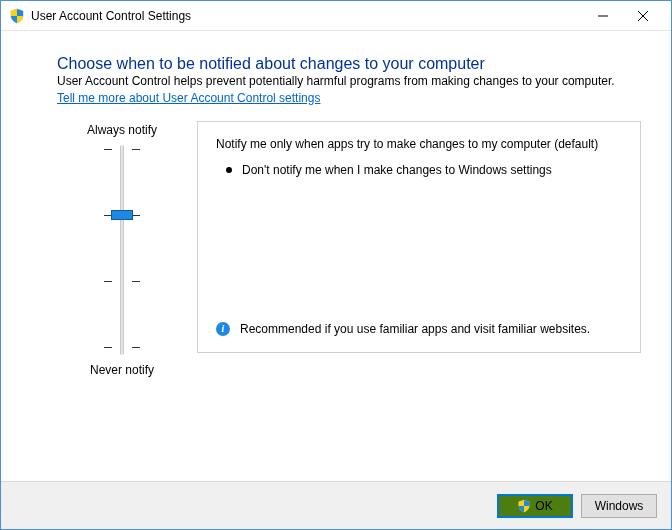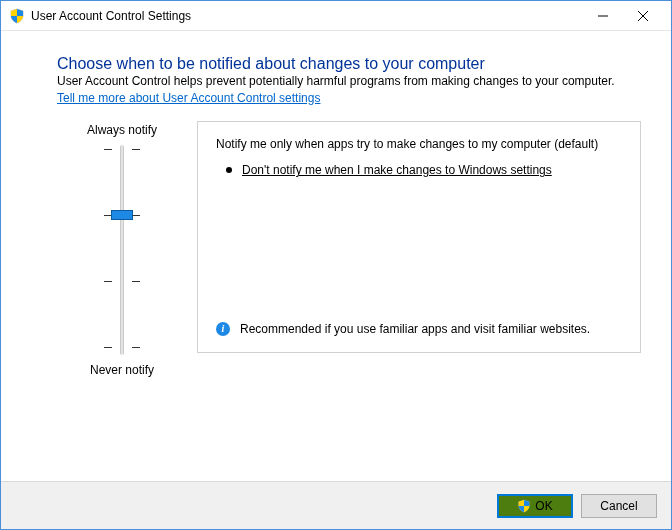--- a/index.html
+++ b/index.html
@@ -16,21 +16,21 @@
     .body-row { display: flex; margin-top: 14px; }
     .slider-col { width: 130px; display: flex; flex-direction: column; align-items: center; }
     .slider-label { font-size: 12px; color: #000; margin: 2px 0 8px 0; text-align: center; }
     .slider-track-wrap { position: relative; height: 210px; width: 40px; display: flex; align-items: center; justify-content: center; }
     .slider-rail { position: absolute; left: 50%; top: 0; bottom: 0; width: 4px; margin-left: -2px; background: linear-gradient(to right,#bdbdbd,#f0f0f0,#bdbdbd); border-radius: 2px; }
     .tick { position: absolute; width: 36px; left: 2px; display: flex; justify-content: space-between; }
     .tick span { width: 8px; height: 1px; background: #333; display: block; }
     .thumb { position: absolute; width: 22px; height: 10px; background: #1e88e5; border: 1px solid #0b5ba1; left: 50%; margin-left: -11px; }
     .detail-box { flex: 1; border: 1px solid #d0d0d0; padding: 14px 18px 14px 18px; margin-left: 10px; height: 232px; display: flex; flex-direction: column; }
     .detail-title { font-weight: 400; font-size: 12px; margin-bottom: 10px; line-height: 1.4; }
-    .bullet-row { display: flex; align-items: flex-start; margin-left: 10px; font-size: 12px; line-height: 1.4; text-decoration: underline; }
+    .bullet-row { display: flex; align-items: flex-start; margin-left: 10px; font-size: 12px; line-height: 1.4; }
     .bullet-dot { width: 6px; height: 6px; background: #000; border-radius: 50%; margin: 5px 10px 0 0; flex-shrink: 0; }
     .spacer { flex: 1; }
     .reco-row { display: flex; align-items: flex-start; font-size: 12px; line-height: 1.4; }
     .info-icon { width: 14px; height: 14px; border-radius: 50%; background: #1e88e5; color: #fff; font-size: 10px; font-weight: bold; display: flex; align-items: center; justify-content: center; margin-right: 10px; margin-top: 1px; flex-shrink: 0; font-family: Georgia, serif; font-style: italic; }
     .footer { height: 48px; background: #f0f0f0; border-top: 1px solid #d9d9d9; display: flex; align-items: center; justify-content: flex-end; padding: 0 14px; gap: 8px; }
     .btn { min-width: 76px; height: 24px; background: #e1e1e1; border: 1px solid #adadad; font-size: 12px; display: flex; align-items: center; justify-content: center; cursor: pointer; }
     .btn.primary { border: 2px solid #0078d7; background: #4d7c0f; }
     .btn .shield-sm { margin-right: 4px; }
     svg.shield-svg { display: block; }
   </style>
@@ -118,17 +118,17 @@
           <path d="M8 1 L14 3 V8 C14 11 11 14 8 15 C5 14 2 11 2 8 V3 Z" fill="#fff" stroke="#888" stroke-width="0.5"></path>
           <path d="M8 1 L14 3 V8 L8 8 Z" fill="#1e88e5"></path>
           <path d="M8 1 L2 3 V8 L8 8 Z" fill="#ffd200"></path>
           <path d="M8 8 L14 8 C14 11 11 14 8 15 Z" fill="#ffd200"></path>
           <path d="M8 8 L2 8 C2 11 5 14 8 15 Z" fill="#1e88e5"></path>
         </svg>
       </span>
       <span>OK</span>
     </div>
     <div class="btn">
-      <span>Cancel</span>
+      <span>Windows</span>
     </div>
   </div>
 
 </div>
 
 </body></html>

